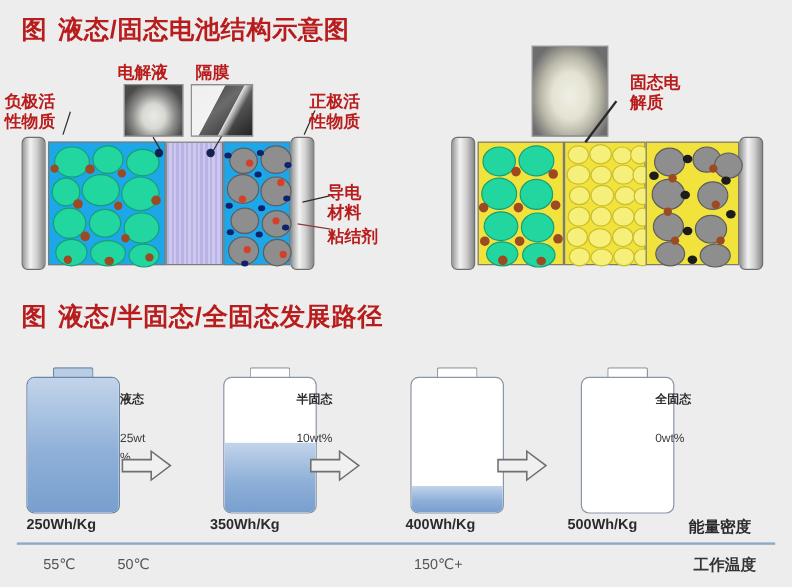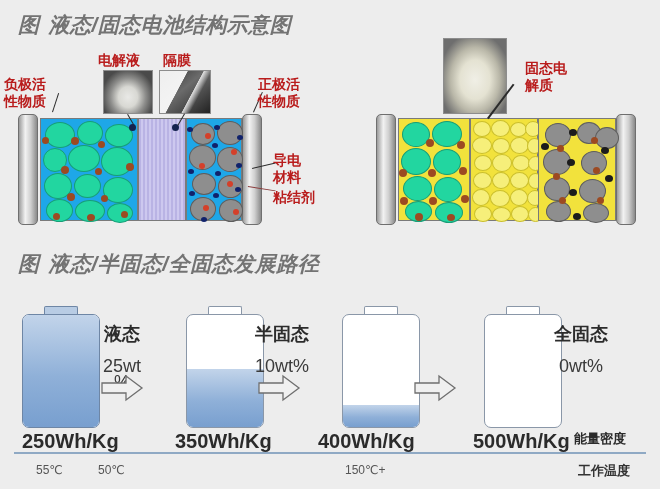--- a/index.html
+++ b/index.html
@@ -9,24 +9,23 @@
     font-family:"Liberation Sans","DejaVu Sans",sans-serif;
     overflow:hidden;
     position:relative;
   }
   .page{position:relative;width:660px;height:489px;background:#ededed;}
 
   
   .sec-title{
     position:absolute;
     font-weight:bold;
-    color:#737373;
+    color:#b91c1c;
     letter-spacing:0.5px;
     white-space:nowrap;
-    font-style:italic;
   }
   #title1{left:18px;top:11px;font-size:21px;}
   #title2{left:18px;top:250px;font-size:21px;}
   .title-mark{display:inline-block;margin-right:9px;}
 
   
   .cell{position:absolute;}
   .cell-body{position:absolute;border:1px solid #7a7a7a;box-sizing:border-box;}
   .collector{
     position:absolute;
@@ -117,36 +116,36 @@
     background:linear-gradient(to bottom,#c2d4ea 0%,#8fb0d8 55%,#789fcf 100%);
   }
   .bat.filled .bat-cap{background:#b8cce4;border-color:#6e86a5;}
   .bat.filled .bat-shell{border-color:#6e86a5;}
 
   #bat1{left:22px;top:306px;}
   #bat2{left:186px;top:306px;}
   #bat3{left:342px;top:306px;}
   #bat4{left:484px;top:306px;}
 
-  .bat-label{position:absolute;font-size:18px;line-height:16px;color:#3b3b3b;white-space:pre-line;text-align:center;}
+  .bat-label{position:absolute;font-size:10px;line-height:16px;color:#3b3b3b;white-space:pre-line;}
   .bat-label .name{font-weight:bold;color:#2c2c2c;display:block;}
   #lab1{left:100px;top:310px;width:44px;}
   #lab2{left:247px;top:310px;width:70px;}
   #lab3{left:407px;top:310px;width:70px;}
   #lab4{left:546px;top:310px;width:70px;}
 
   .arrow{position:absolute;width:44px;height:28px;}
   #arr1{left:100px;top:374px;}
   #arr2{left:257px;top:374px;}
   #arr3{left:413px;top:374px;}
 
-  .energy{position:absolute;font-size:20px;font-weight:bold;color:#2b2b2b;white-space:nowrap;}
+  .energy{position:absolute;font-size:12px;font-weight:bold;color:#2b2b2b;white-space:nowrap;}
   #en1{left:22px;top:430px;}
   #en2{left:175px;top:430px;}
-  #en3{left:318px;top:430px;}
+  #en3{left:338px;top:430px;}
   #en4{left:473px;top:430px;}
   #en-title{left:574px;top:430px;font-size:13px;}
 
   #divider{position:absolute;left:14px;top:452px;width:632px;height:2px;background:#8fa9c4;}
 
   .temp{position:absolute;font-size:12px;color:#555;white-space:nowrap;}
   #t1{left:36px;top:463px;}
   #t2{left:98px;top:463px;}
   #t3{left:345px;top:463px;}
   #t-title{left:578px;top:462px;font-size:13px;font-weight:bold;color:#333;}

